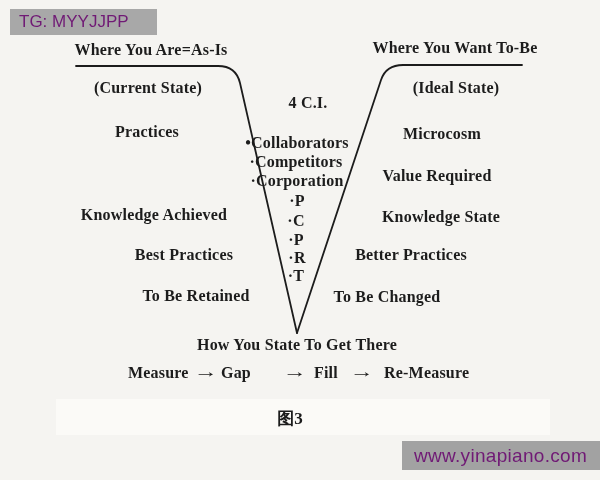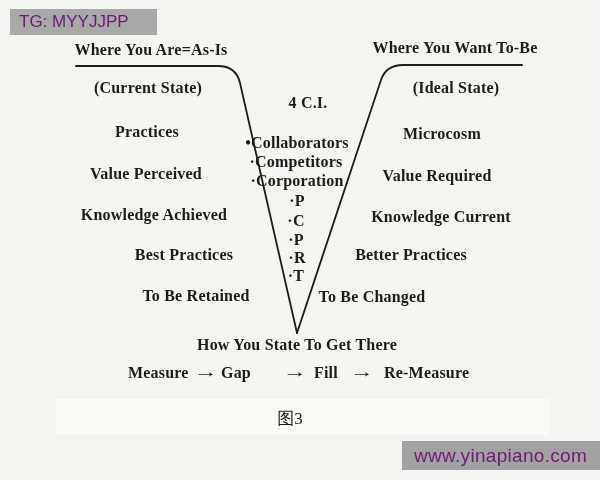--- a/index.html
+++ b/index.html
@@ -42,21 +42,21 @@
     position:absolute;
     left:56px;top:399px;width:494px;height:36px;
     background:#fbfaf7;
     z-index:1;
   }
   .caption{
     position:absolute;
     left:290px;top:407px;
     transform:translateX(-50%);
     display:flex;gap:20px;
-    font-size:17px;font-weight:400;
+    font-size:17px;font-weight:700;
     white-space:nowrap;
     z-index:2;
     font-family:"Liberation Serif", serif;
   }
   .badge{
     position:absolute;
     background:#a6a6a6;
     color:#701a75;
     font-family:Liberation Sans, sans-serif;
     z-index:3;
@@ -84,32 +84,31 @@
     <path d="M 522 65 L 403 65 Q 386 65 381 80 L 297 333" fill="none" stroke="#1c1c1c" stroke-width="1.8" stroke-linecap="round"></path>
   </svg>
 
   <div class="badge badge-top">
     <span>TG: MYYJJPP</span>
   </div>
 
   <span class="t" style="left:151px;top:41px">Where You Are=As-Is</span>
   <span class="t" style="left:148px;top:79px">(Current State)</span>
   <span class="t" style="left:147px;top:123px">Practices</span>
-  <span class="t" style="left:146px;top:165px">Value Perceived</span>
   <span class="t" style="left:154px;top:206px">Knowledge Achieved</span>
   <span class="t" style="left:184px;top:246px">Best Practices</span>
   <span class="t" style="left:196px;top:287px">To Be Retained</span>
 
   <span class="t" style="left:455px;top:39px">Where You Want To-Be</span>
   <span class="t" style="left:456px;top:79px">(Ideal State)</span>
   <span class="t" style="left:442px;top:125px">Microcosm</span>
   <span class="t" style="left:437px;top:167px">Value Required</span>
-  <span class="t" style="left:441px;top:208px">Knowledge Current</span>
+  <span class="t" style="left:441px;top:208px">Knowledge State</span>
   <span class="t" style="left:411px;top:246px">Better Practices</span>
-  <span class="t" style="left:372px;top:288px">To Be Changed</span>
+  <span class="t" style="left:387px;top:288px">To Be Changed</span>
 
   <span class="t" style="left:308px;top:94px">4 C.I.</span>
   <span class="t" style="left:297px;top:134px">•Collaborators</span>
   <span class="t" style="left:296px;top:153px">·Competitors</span>
   <span class="t" style="left:297px;top:172px">·Corporation</span>
   <span class="t" style="left:297px;top:192px">·P</span>
   <span class="t" style="left:296px;top:212px">·C</span>
   <span class="t" style="left:296px;top:231px">·P</span>
   <span class="t" style="left:297px;top:249px">·R</span>
   <span class="t" style="left:296px;top:267px">·T</span>

